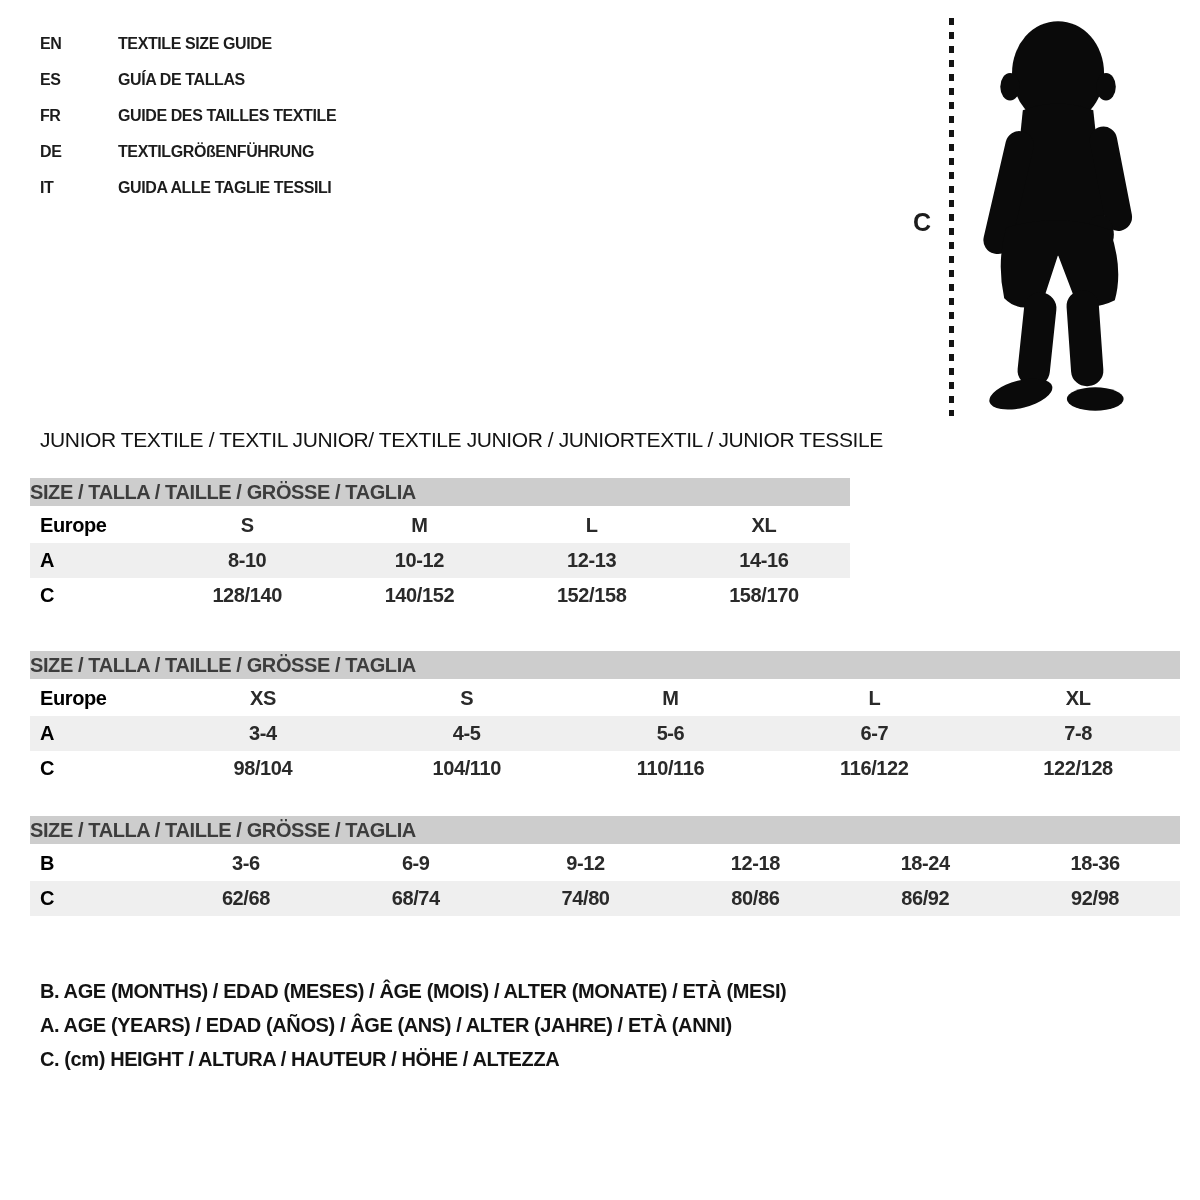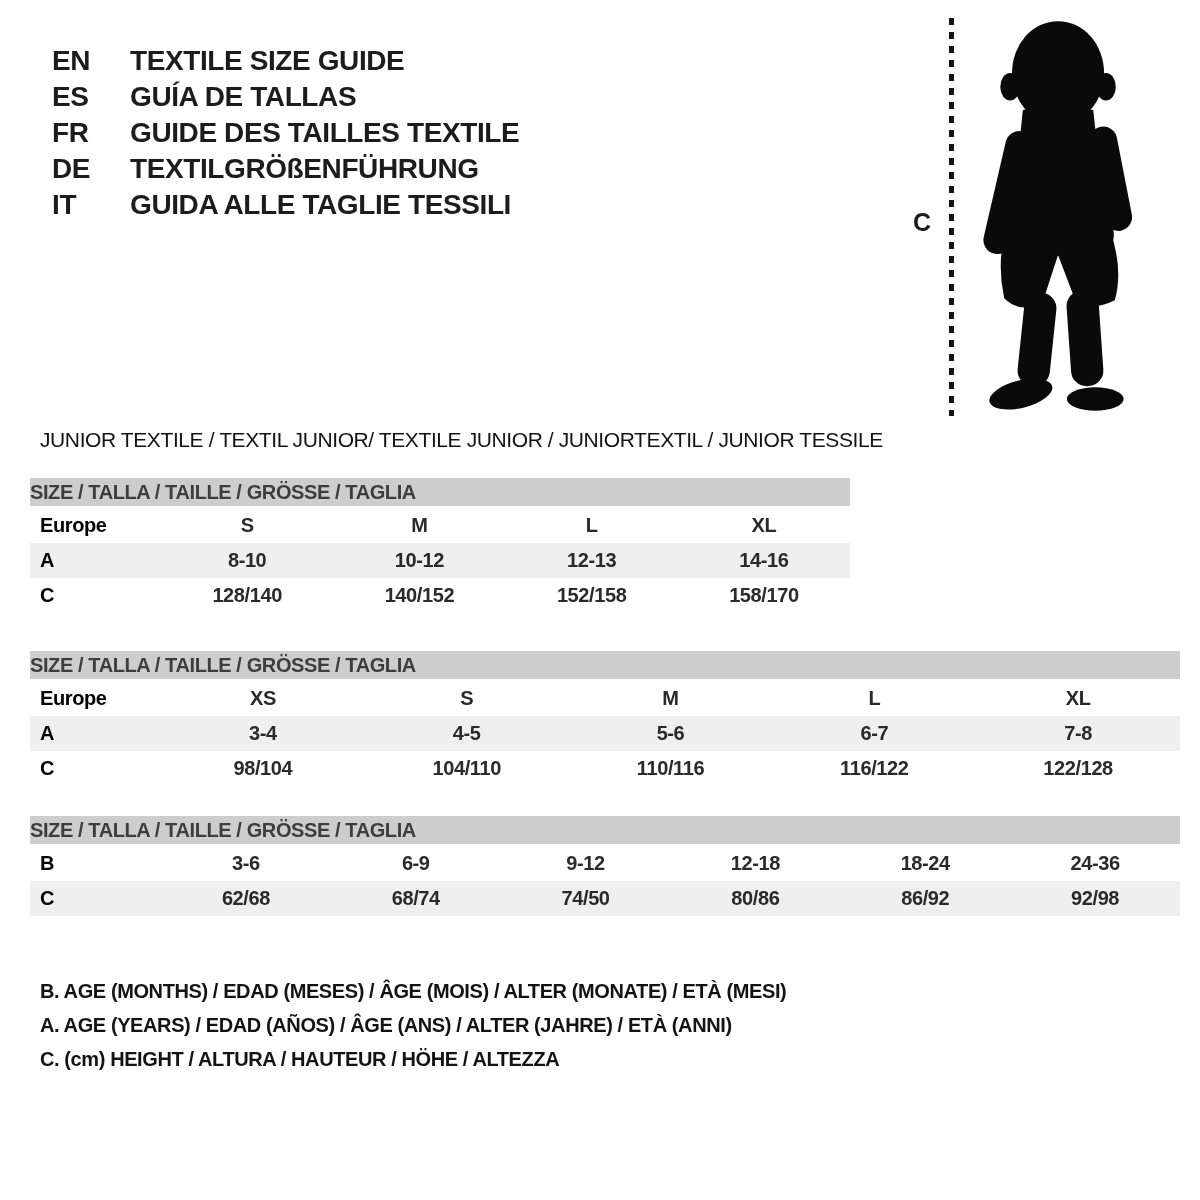--- a/index.html
+++ b/index.html
@@ -2,23 +2,23 @@
 <html><head>
 <meta charset="utf-8">
 <style>
   html,body{margin:0;padding:0;}
   body{
     width:1200px;height:1200px;position:relative;background:#ffffff;
     font-family:"Liberation Sans",sans-serif;color:#1c1c1c;overflow:hidden;
   }
   
   .lang-block{
-    position:absolute;left:40px;top:43px;
+    position:absolute;left:40px;top:26px;
     display:grid;grid-template-columns:78px auto;
-    font-size:28px;font-weight:700;line-height:36px;letter-spacing:-0.4px;margin-left:12px;
+    font-size:16px;font-weight:700;line-height:36px;letter-spacing:-0.4px;
   }
   
   .figure{position:absolute;left:905px;top:10px;width:280px;height:414px;}
   .c-label{position:absolute;left:8px;top:198px;font-size:25px;font-weight:700;}
   .dash-line{
     position:absolute;left:44px;top:8px;width:5px;height:398px;
     background:repeating-linear-gradient(to bottom,#131313 0 7px,transparent 7px 14px);
   }
   .figure svg{position:absolute;left:62px;top:0;}
   
@@ -157,27 +157,27 @@
       <div class="table-header" style="background: rgb(205, 205, 205); color: rgb(61, 61, 61);">SIZE / TALLA / TAILLE / GRÖSSE / TAGLIA</div>
       <table class="size-table">
           <tbody>
             <tr>
               <td class="row-label">B</td>
               <td>3-6</td>
               <td>6-9</td>
               <td>9-12</td>
               <td>12-18</td>
               <td>18-24</td>
-              <td>24-36</td>
+              <td>18-36</td>
             </tr>
             <tr style="background: rgb(239, 239, 239);">
               <td class="row-label">C</td>
               <td>62/68</td>
               <td>68/74</td>
-              <td>74/50</td>
+              <td>74/80</td>
               <td>80/86</td>
               <td>86/92</td>
               <td>92/98</td>
             </tr>
           </tbody>
         </table>
     </div>
   </section>
 
   <div class="footnotes">

